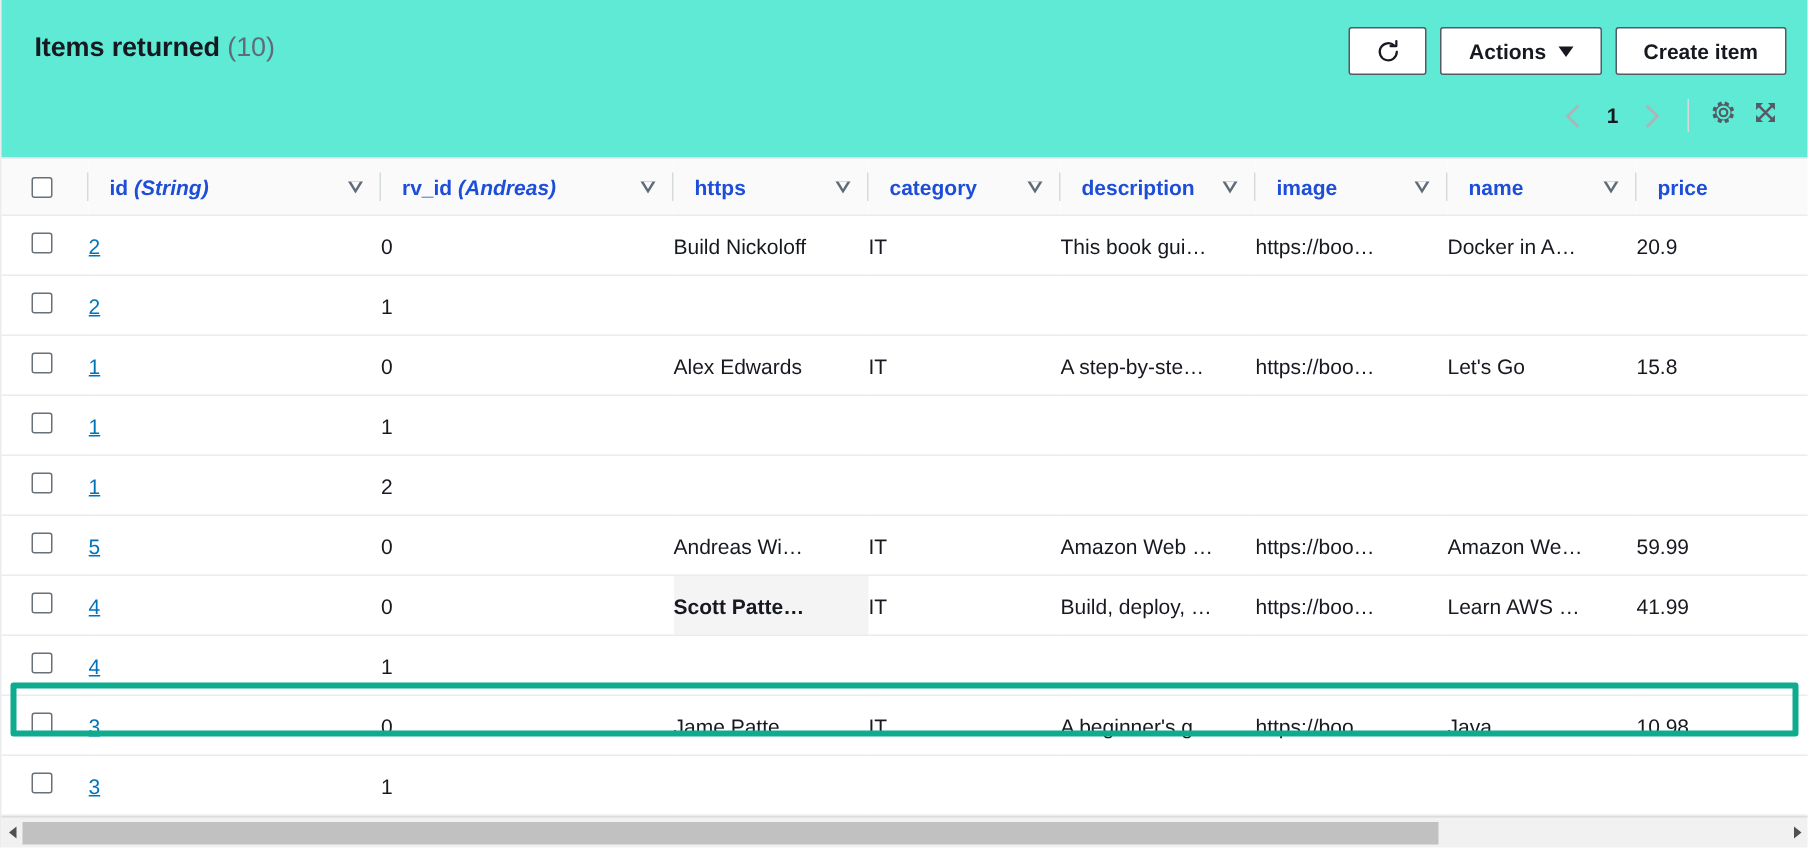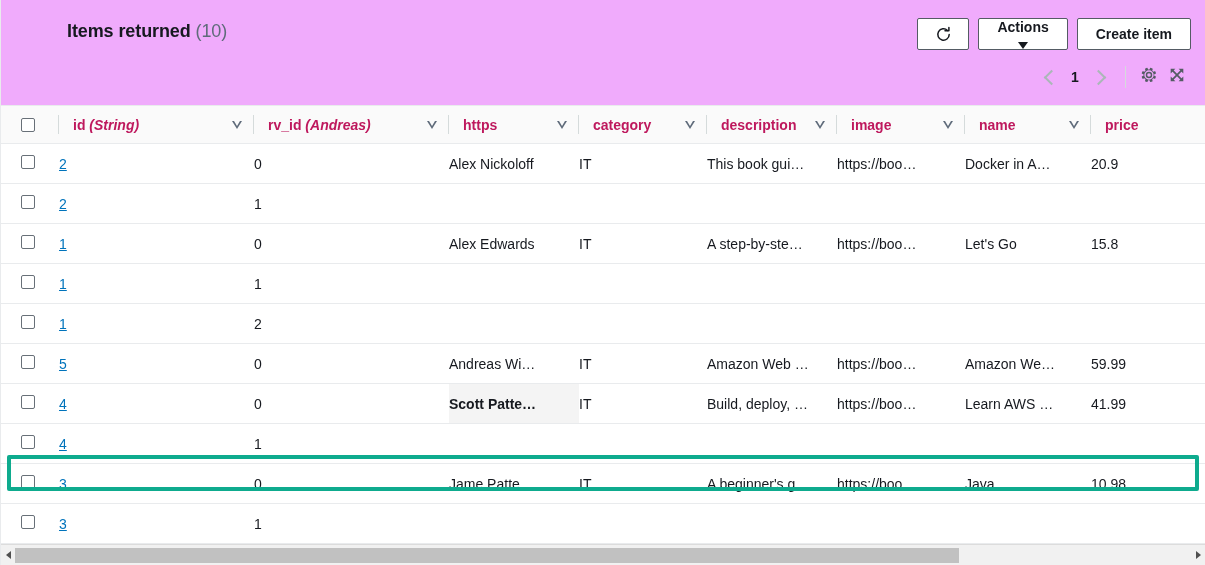--- a/index.html
+++ b/index.html
@@ -22,25 +22,24 @@
     background: #ffffff;
     border-left: 1px solid #e9ebed;
     box-sizing: border-box;
     display: flex;
     flex-direction: column;
   }
 
   
   .table-header {
     height: 105px;
-    background: #f0abfc;
+    background: #5eead4;
     box-sizing: border-box;
     position: relative;
     flex: 0 0 auto;
-    padding-left: 44px;
   }
   .title-row {
     display: flex;
     align-items: flex-start;
     justify-content: space-between;
     padding: 18px 14px 0 22px;
   }
   .title {
     font-size: 18px;
     font-weight: bold;
@@ -69,21 +68,20 @@
     line-height: 1;
     height: 32px;
     padding: 0 18px;
     display: inline-flex;
     align-items: center;
     justify-content: center;
     gap: 8px;
     cursor: pointer;
     white-space: nowrap;
     box-sizing: border-box;
-    flex-direction: column;
   }
   .btn.icon-only {
     width: 52px;
     padding: 0;
   }
   .btn .caret {
     width: 0;
     height: 0;
     border-left: 5px solid transparent;
     border-right: 5px solid transparent;
@@ -162,21 +160,21 @@
     vertical-align: middle;
   }
   thead tr {
     height: 38px;
     background: #fafafa;
   }
   thead th {
     height: 38px;
     font-size: 14px;
     font-weight: bold;
-    color: #be185d;
+    color: #1d4ed8;
     border-bottom: 1px solid #e9ebed;
     border-top: 1px solid #e9ebed;
     position: relative;
     white-space: nowrap;
   }
   .th-inner {
     display: flex;
     align-items: center;
     justify-content: space-between;
     padding: 0 12px 0 14px;
@@ -474,21 +472,21 @@
           </th>
         </tr>
       </thead>
 
       <tbody>
 
         <tr>
           <td class="cb-cell"><span class="checkbox"></span></td>
           <td><span class="id-link">2</span></td>
           <td>0</td>
-          <td>Alex Nickoloff</td>
+          <td>Build Nickoloff</td>
           <td>IT</td>
           <td>This book gui…</td>
           <td>https://boo…</td>
           <td>Docker in A…</td>
           <td>20.9</td>
         </tr>
 
         <tr>
           <td class="cb-cell"><span class="checkbox"></span></td>
           <td><span class="id-link">2</span></td>

